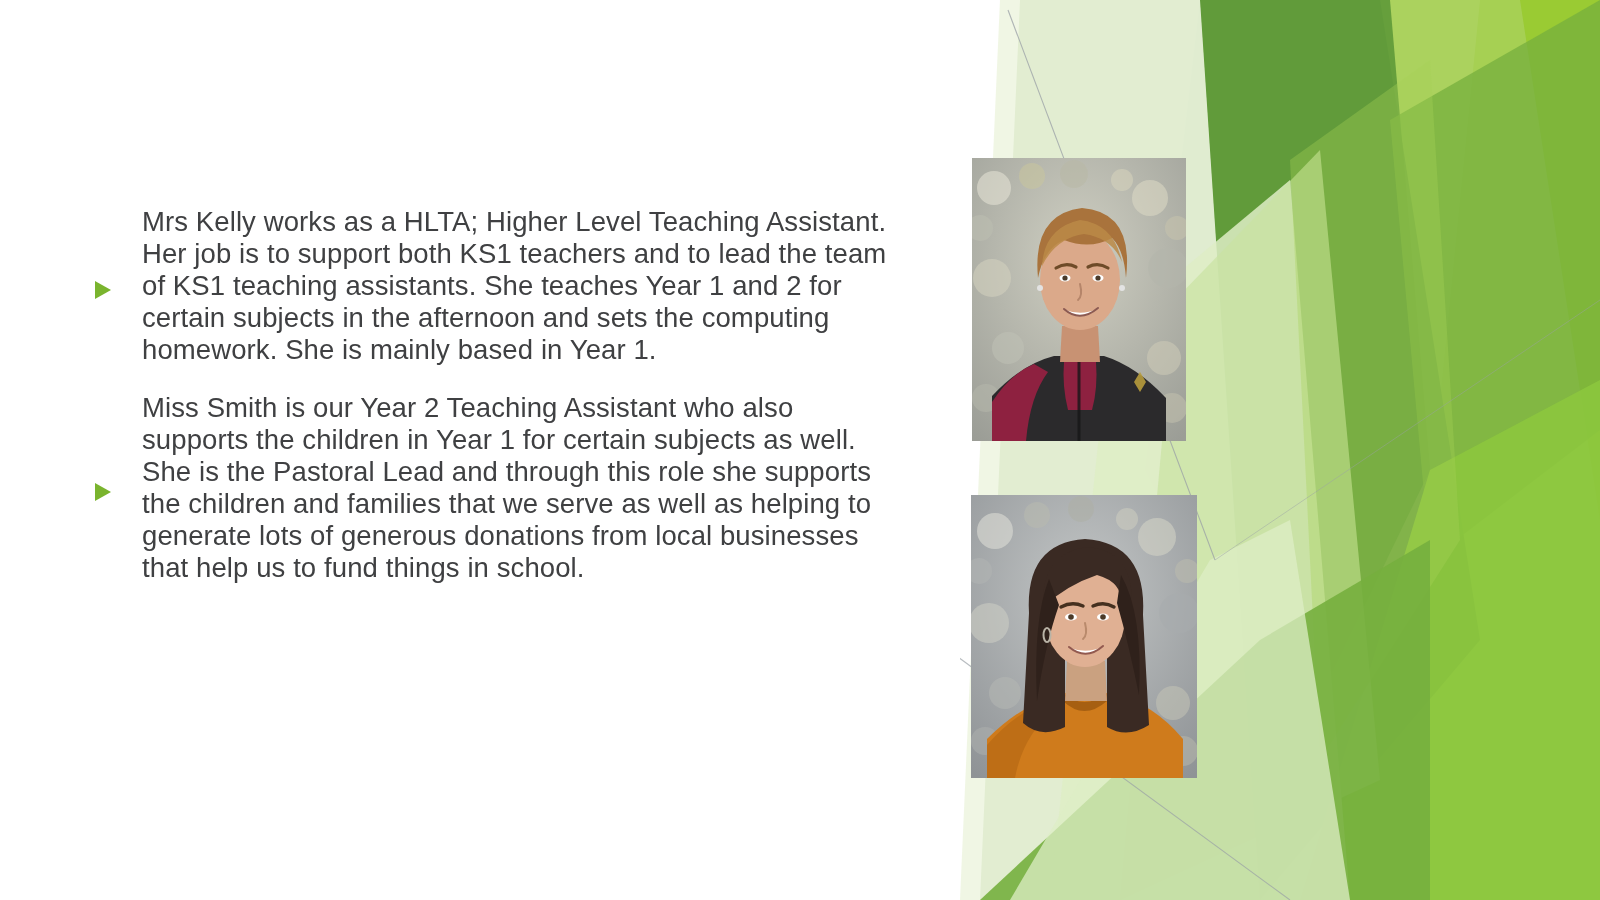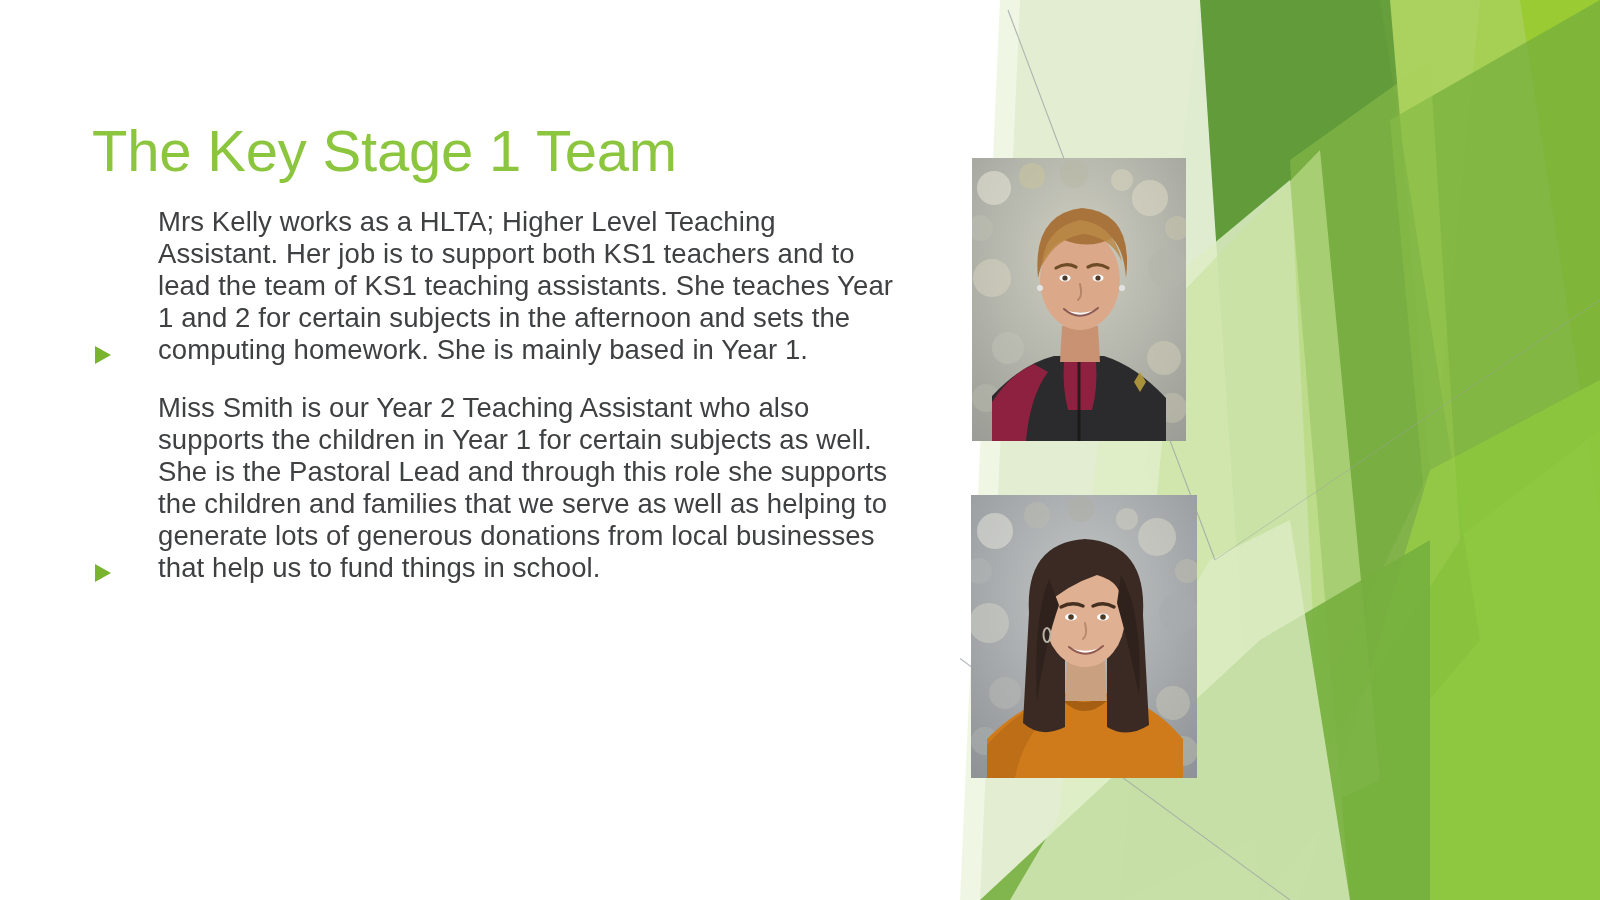--- a/index.html
+++ b/index.html
@@ -50,23 +50,22 @@
   
   .body-content {
     position: absolute;
     left: 92px;
     top: 206px;
     width: 810px;
   }
   .bullet-item {
     position: relative;
     display: flex;
-    align-items: flex-end;
+    align-items: center;
     margin-bottom: 26px;
-    gap: 16px;
   }
   .bullet-marker {
     flex: 0 0 auto;
     width: 50px;
     padding-top: 8px;
     line-height: 0;
   }
   .bullet-marker svg { display: block; }
   .bullet-text {
     flex: 1 1 auto;
@@ -116,21 +115,20 @@
 
       <polygon points="300,640 470,540 470,900 20,900" fill="#76AF3E" opacity="0.9"></polygon>
       <polygon points="250,560 330,520 390,900 50,900" fill="#DEEDC6" opacity="0.75"></polygon>
 
       <line x1="48" y1="10" x2="255" y2="560" stroke="#9aa0a6" stroke-width="1.1" opacity="0.75"></line>
       <line x1="330" y1="900" x2="-80" y2="600" stroke="#9aa0a6" stroke-width="1.1" opacity="0.7"></line>
       <line x1="255" y1="560" x2="640" y2="300" stroke="#9aa0a6" stroke-width="1" opacity="0.45"></line>
     </svg>
   </div>
 
-  <h1 class="slide-title">The Key Stage 1 Team</h1>
 
   <div class="body-content">
 
     <div class="bullet-item">
       <span class="bullet-marker">
         <svg width="22" height="22" viewBox="0 0 22 22" xmlns="http://www.w3.org/2000/svg">
           <polygon points="3,2 19,11 3,20" fill="#7AB42E"></polygon>
         </svg>
       </span>
       <span class="bullet-text">Mrs Kelly works as a HLTA; Higher Level Teaching Assistant. Her job is to support both KS1 teachers and to lead the team of KS1 teaching assistants. She teaches Year 1 and 2 for certain subjects in the afternoon and sets the computing homework. She is mainly based in Year 1.</span>

